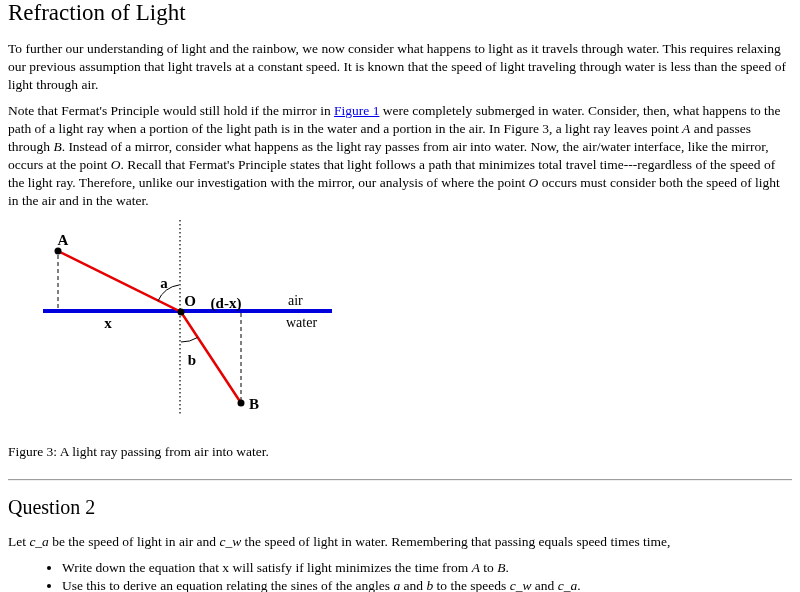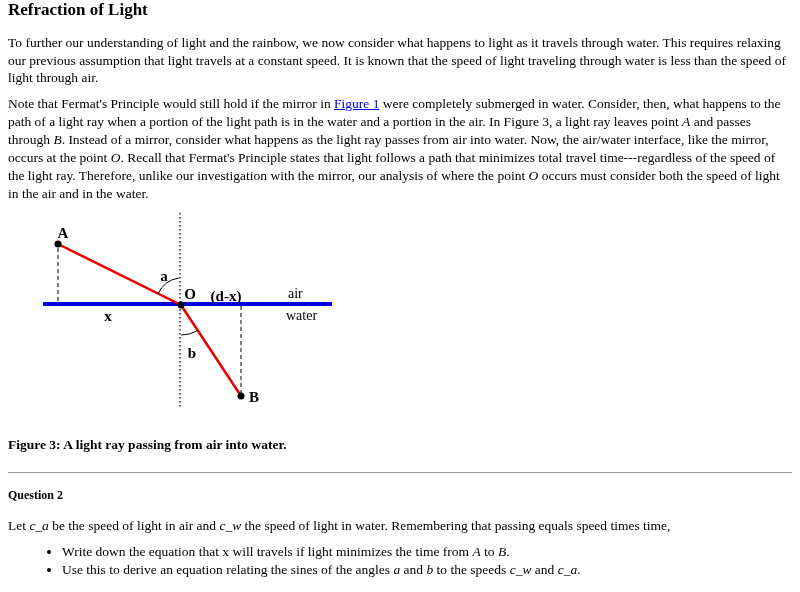--- a/index.html
+++ b/index.html
@@ -9,45 +9,45 @@
     background: #ffffff;
   }
   body {
     font-family: "Liberation Serif", serif;
     font-size: 13.5px;
     color: #000;
     padding: 0 8px;
     box-sizing: border-box;
   }
   h1 {
-    font-size: 17px;
+    font-size: 23px;
     line-height: 1.15;
     margin: 0 0 14px 0;
-    font-weight: bold;
+    font-weight: normal;
   }
   h2 {
-    font-size: 12px;
+    font-size: 20px;
     line-height: 1.15;
     margin: 0 0 14px 0;
-    font-weight: bold;
+    font-weight: normal;
   }
   p {
     margin: 8px 0 8px 0;
     line-height: 1.33;
   }
   a.doclink {
     color: var(--link, #0000ee);
     cursor: pointer;
     text-align: right;
   }
   .figure-wrap {
     margin: 0 0 6px 32px;
   }
   .caption {
-    font-weight: bold;
+    font-weight: normal;
     margin: 0 0 18px 0;
   }
   hr.rule {
     border: none;
     border-top: 1px solid #9e9e9e;
     border-bottom: 1px solid #efefef;
     height: 0;
     margin: 0 0 15px 0;
   }
   ul.qlist {
@@ -111,15 +111,15 @@
 
 <p class="caption">Figure 3: A light ray passing from air into water.</p>
 
 <hr class="rule">
 
 <h2>Question 2</h2>
 
 <p><span>Let </span><i>c_a</i><span> be the speed of light in air and </span><i>c_w</i><span> the speed of light in water. Remembering that passing equals speed times time,</span></p>
 
 <ul class="qlist">
-  <li><span>Write down the equation that x will travels if light minimizes the time from </span><i>A</i><span> to </span><i>B</i><span>.</span></li>
+  <li><span>Write down the equation that x will satisfy if light minimizes the time from </span><i>A</i><span> to </span><i>B</i><span>.</span></li>
   <li><span>Use this to derive an equation relating the sines of the angles </span><i>a</i><span> and </span><i>b</i><span> to the speeds </span><i>c_w</i><span> and </span><i>c_a</i><span>.</span></li>
 </ul>
 
 </body></html>

